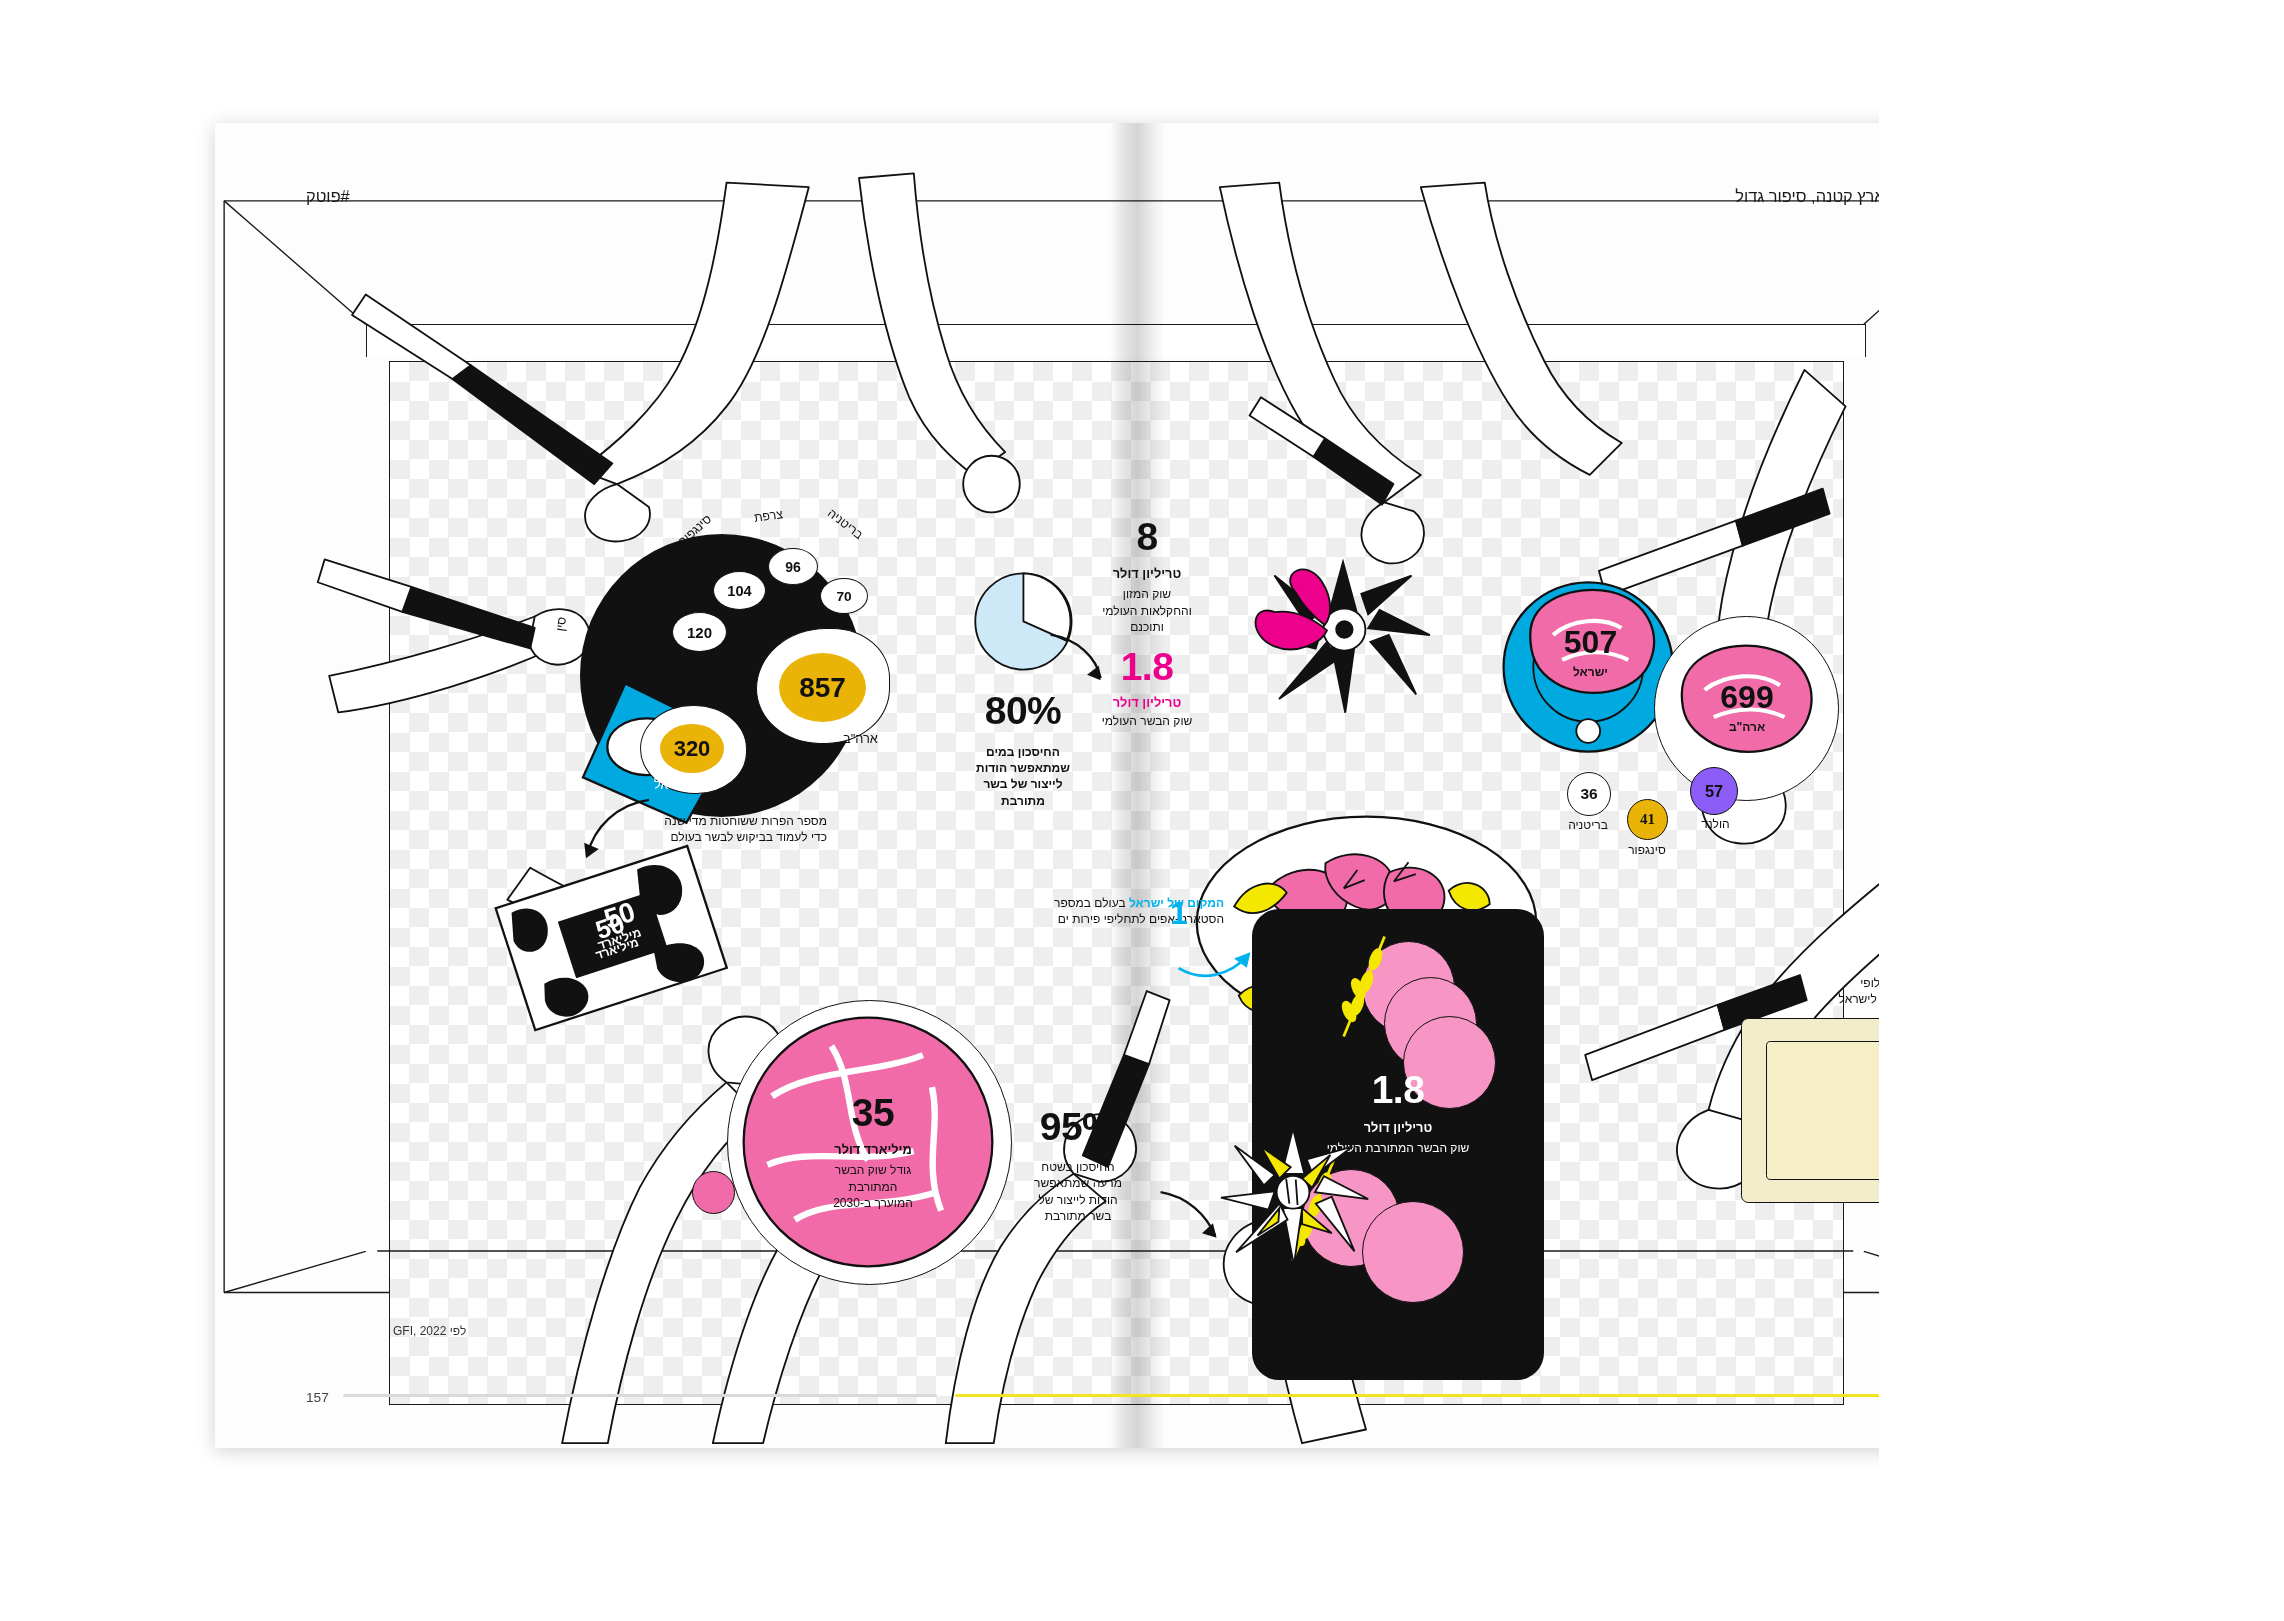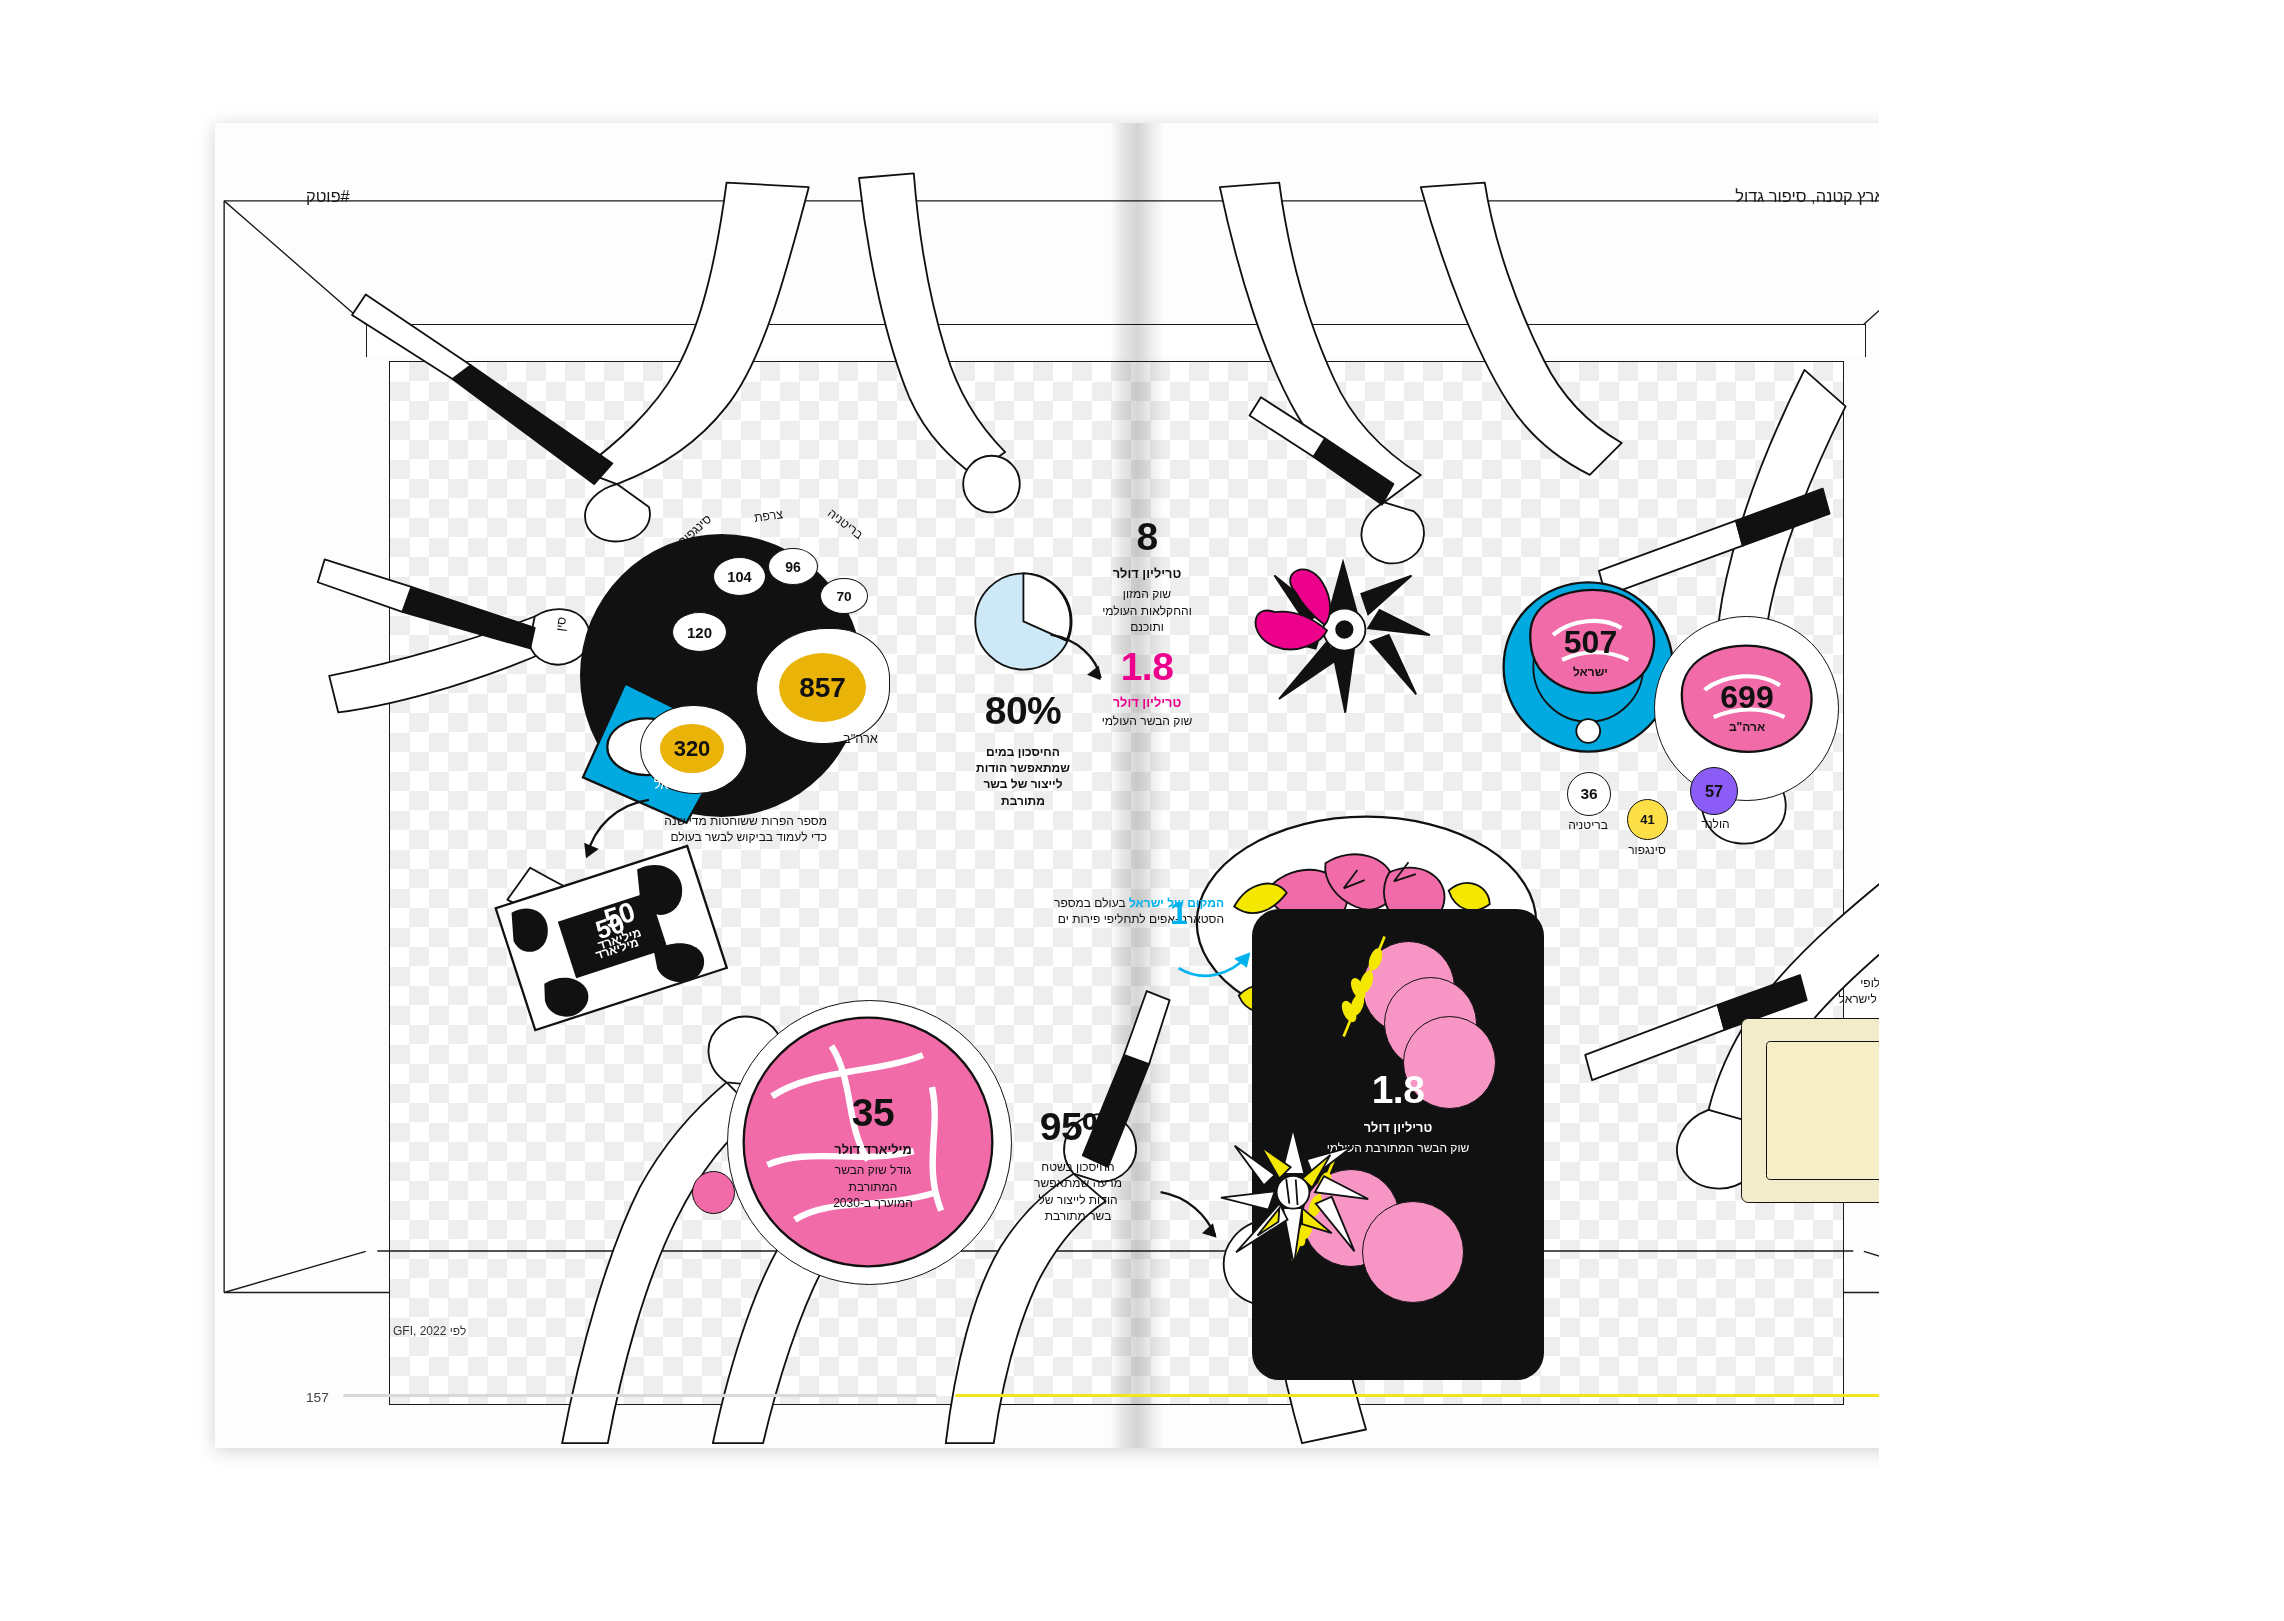--- a/index.html
+++ b/index.html
@@ -164,21 +164,21 @@
     </svg>
 
     <div>
       <div class="pan-dark" style="left:365px;top:411px;width:283px;height:283px;"></div>
 
       <svg style="position:absolute;left:347px;top:539px;width:238px;height:206px;" viewBox="0 0 520 450" width="238" height="206">
         <path d="M160,40 L380,190 L250,360 L40,230 Z" fill="#00a9e0" stroke="#111" stroke-width="5" transform="rotate(-8 200 200)"></path>
         <ellipse cx="185" cy="185" rx="86" ry="62" fill="#ffffff" stroke="#111" stroke-width="5"></ellipse>
       </svg>
 
-      <div class="egg" style="left:498px;top:434px;width:51px;height:37px;font-size:14.6px;">
+      <div class="egg" style="left:498px;top:448px;width:51px;height:37px;font-size:14.6px;">
         <span>104</span>
       </div>
       <div class="egg" style="left:553px;top:425px;width:48px;height:35px;font-size:14px;">
         <span>96</span>
       </div>
       <div class="egg" style="left:605px;top:434px;width:46px;height:34px;font-size:13.7px;margin-top:21px;">
         <span>70</span>
       </div>
       <div class="egg" style="left:457px;top:489px;width:53px;height:38px;font-size:15px;">
         <span>120</span>
@@ -290,21 +290,21 @@
       </div>
     </div>
 
     <div class="badge" style="left:1352px;top:649px;width:42px;height:42px;font-size:15.5px;">
       <span>36</span>
     </div>
     <div class="txt" style="left:1325px;top:694px;width:96px;font-size:12px;">
       <span class="thin">בריטניה</span>
     </div>
 
-    <div class="badge" style="left:1412px;top:676px;width:39px;height:39px;font-size:13px;background:#fde047;">
+    <div class="badge" style="left:1412px;top:676px;width:39px;height:39px;font-size:15px;background:#eab308;font-family:Liberation Serif, serif;">
       <span>41</span>
     </div>
     <div class="txt" style="left:1382px;top:719px;width:100px;font-size:12px;">
       <span class="thin">סינגפור</span>
     </div>
 
     <div class="badge" style="left:1475px;top:644px;width:46px;height:46px;font-size:16.4px;background:#8b5cf6;">
       <span>57</span>
     </div>
     <div class="txt" style="left:1457px;top:693px;width:87px;font-size:12px;">

